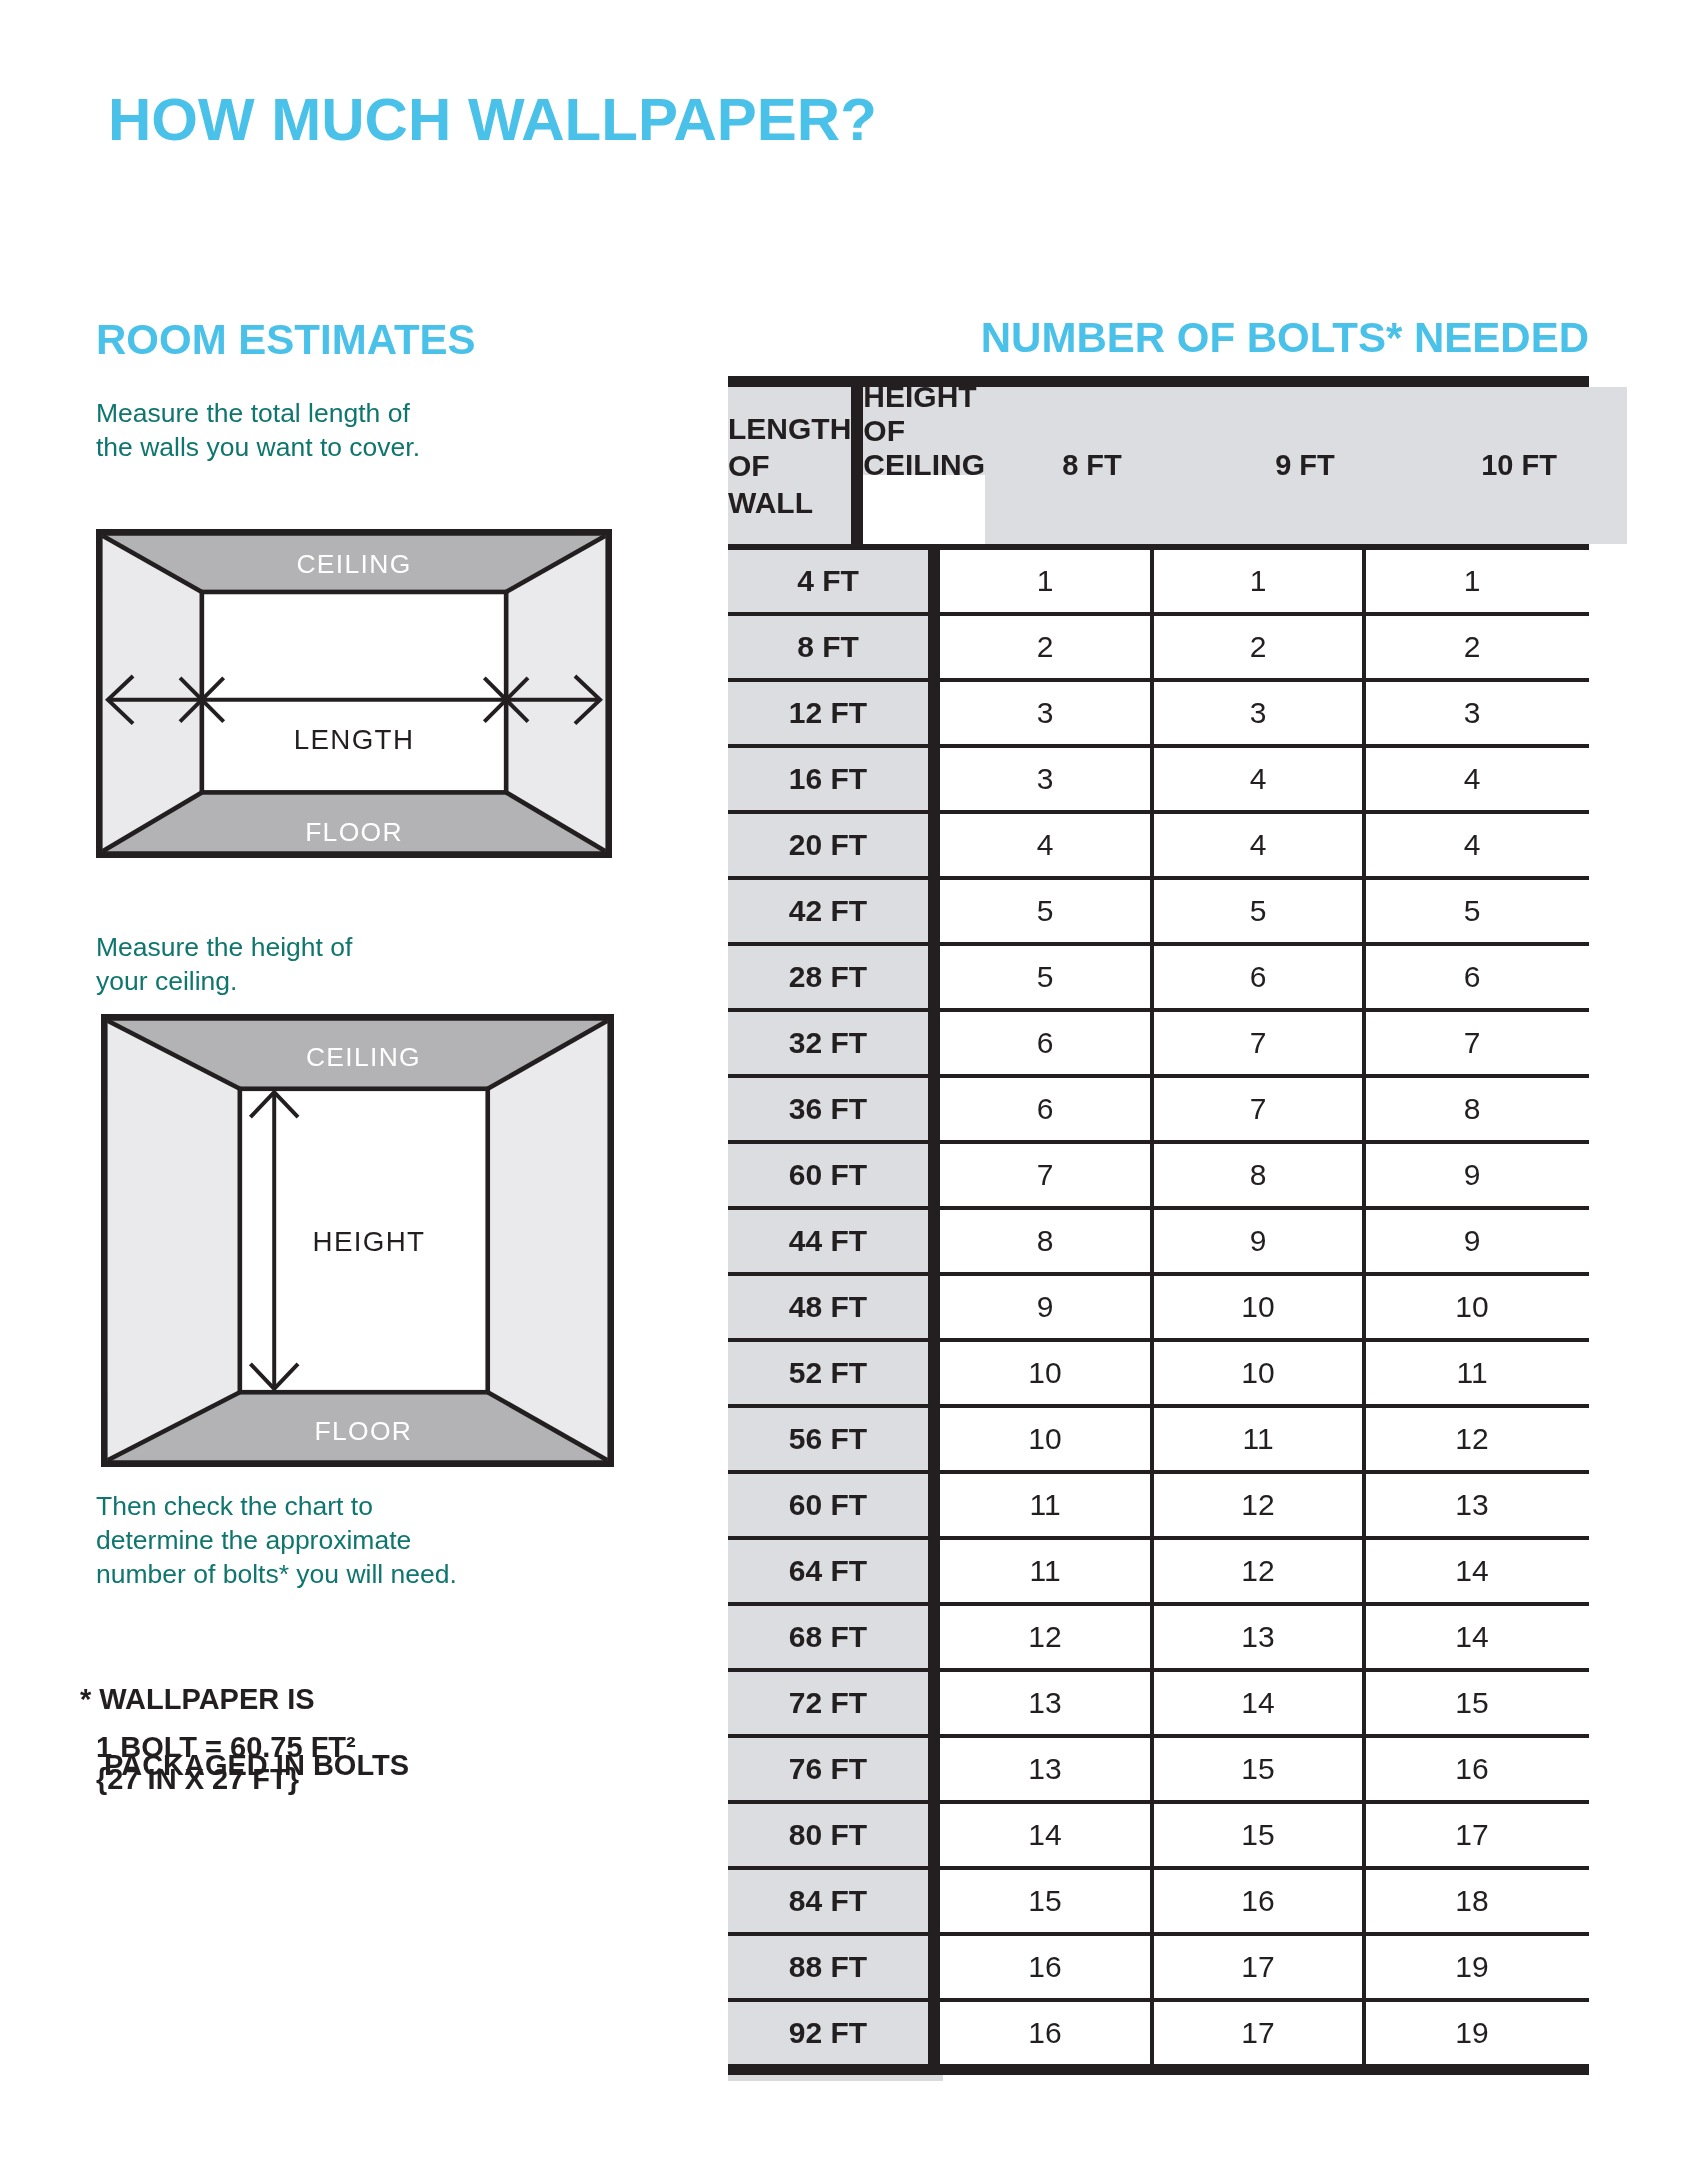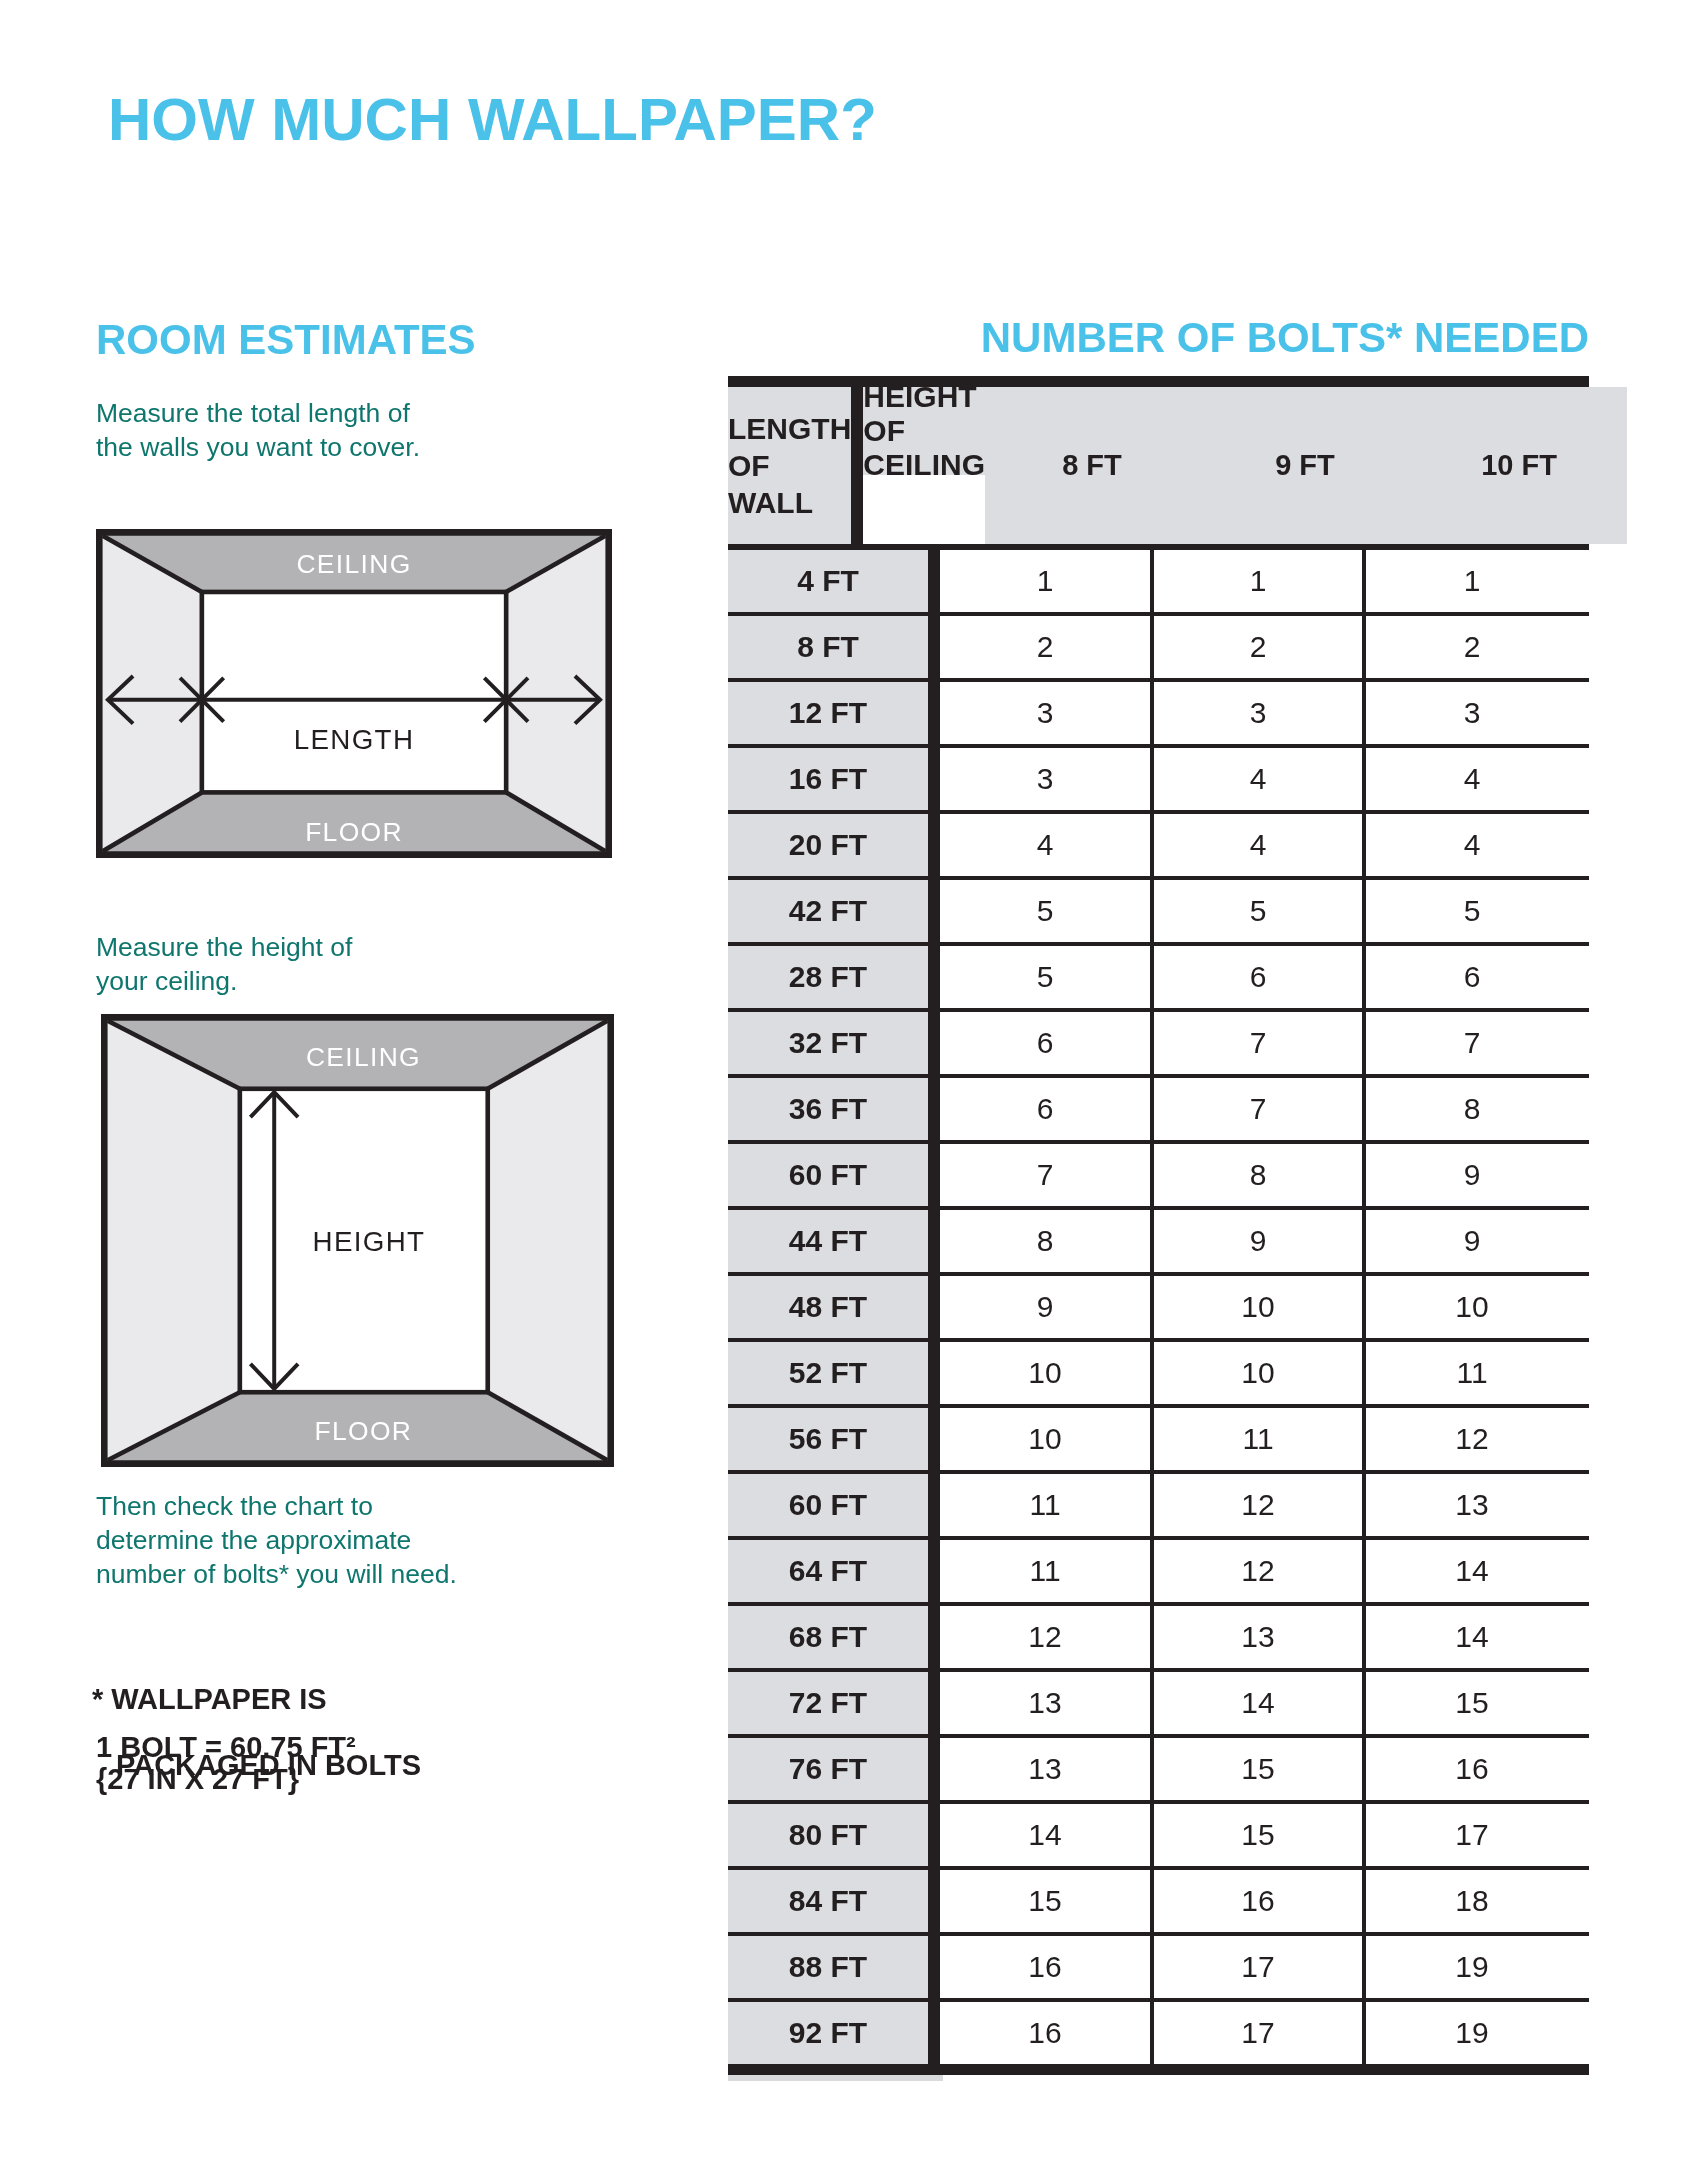--- a/index.html
+++ b/index.html
@@ -112,21 +112,21 @@
     <text x="320" y="358" text-anchor="start" font-size="42" letter-spacing="2" fill="#231f20">HEIGHT</text>
   </svg>
 </div>
 
 <div class="abs copy" style="left:96px;top:1489px;">
   <div>Then check the chart to</div>
   <div>determine the approximate</div>
   <div>number of bolts* you will need.</div>
 </div>
 
-<div class="abs footnote" style="left:92px;top:1650px;">
+<div class="abs footnote" style="left:80px;top:1650px;">
   <div>* WALLPAPER IS</div>
   <div class="indent">PACKAGED IN BOLTS</div>
 </div>
 
 <div class="abs boltnote" style="left:96px;top:1731px;">
   <div>1 BOLT = 60.75 FT²</div>
   <div>{27 IN X 27 FT}</div>
 </div>
 
 <div class="abs tbl-heading section-head">NUMBER OF BOLTS* NEEDED</div>

